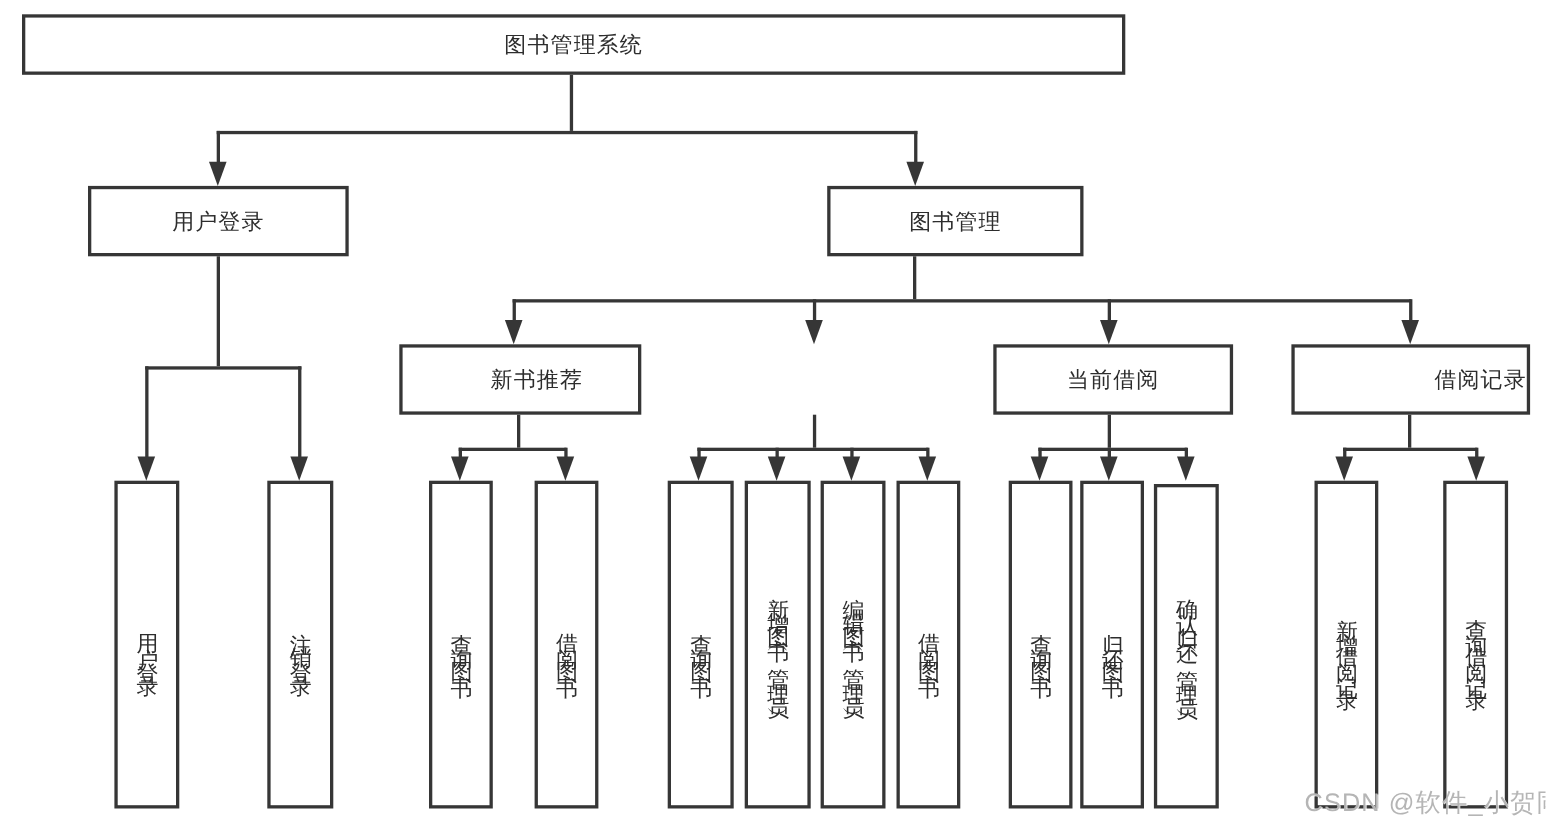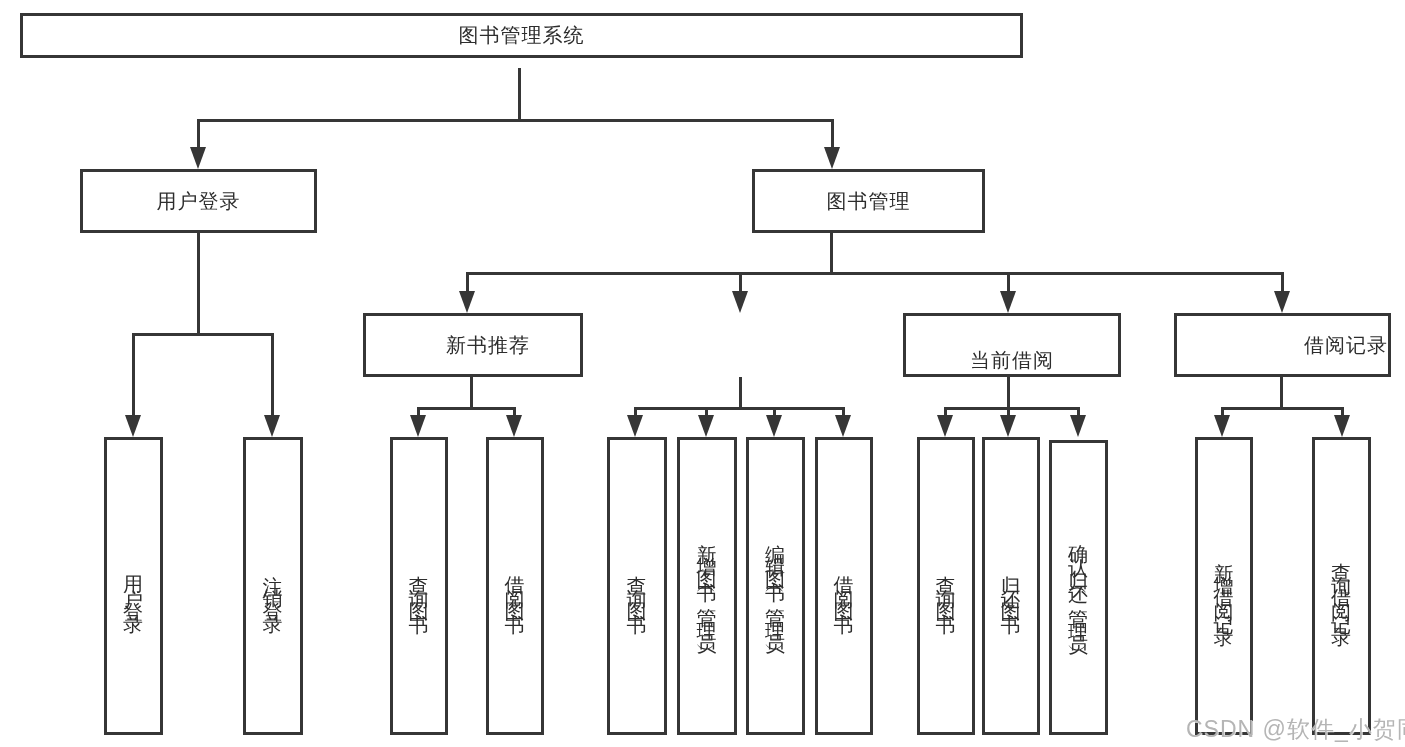--- a/index.html
+++ b/index.html
@@ -69,35 +69,35 @@
     letter-spacing:1px;
     white-space:nowrap;
     text-shadow:1px 1px 0 rgba(255,255,255,.8);
   }
 </style>
 </head>
 <body>
 
 <div id="canvas">
 
-  <div class="box hbox" style="left:20px;top:13px;width:1003px;height:45px;">
+  <div class="box hbox" style="left:20px;top:13px;width:1003px;height:55px;">
     <span>图书管理系统</span>
   </div>
 
   <div class="box hbox" style="left:80px;top:169px;width:237px;height:64px;">
     <span>用户登录</span>
   </div>
   <div class="box hbox" style="left:752px;top:169px;width:233px;height:64px;">
     <span>图书管理</span>
   </div>
 
   <div class="box hbox" style="left:363px;top:313px;width:220px;height:64px;padding-left:30px;">
     <span>新书推荐</span>
   </div>
-  <div class="box hbox" style="left:903px;top:313px;width:218px;height:64px;align-items:flex-end;">
+  <div class="box hbox" style="left:903px;top:313px;width:218px;height:64px;">
     <span>当前借阅</span>
   </div>
   <div class="box hbox" style="left:1174px;top:313px;width:217px;height:64px;justify-content:flex-end;">
     <span>借阅记录</span>
   </div>
 
   <div class="box leaf" style="left:104px;top:437px;width:59px;height:298px;">
     <span>用户登录</span>
   </div>
   <div class="box leaf" style="left:243px;top:437px;width:60px;height:298px;">

